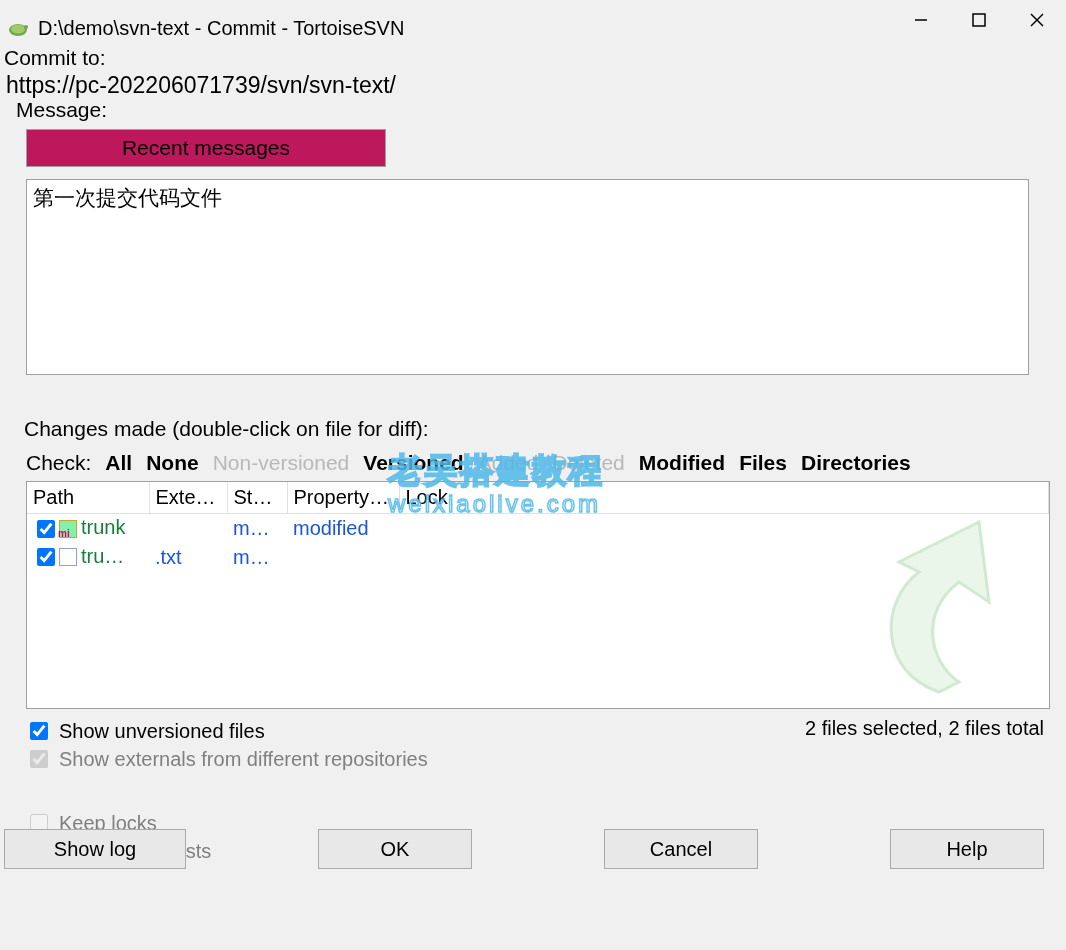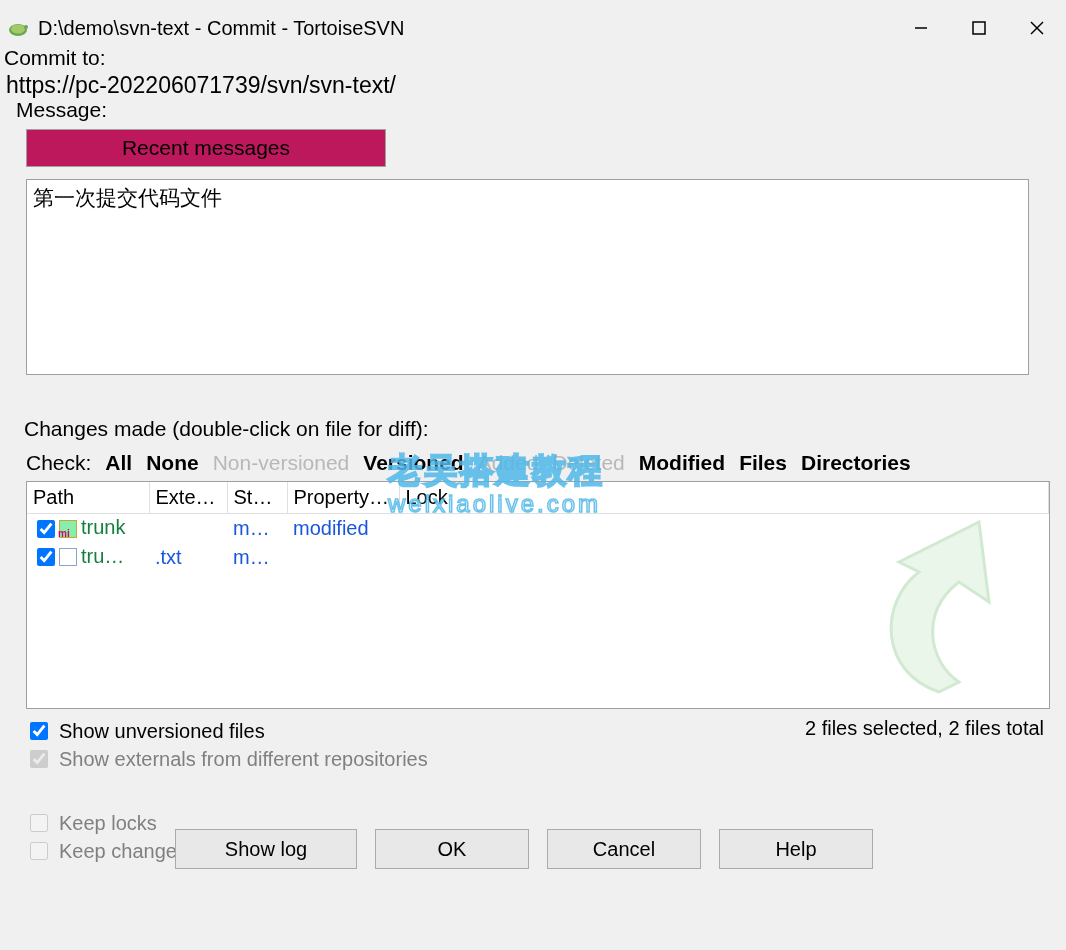--- a/index.html
+++ b/index.html
@@ -1,18 +1,18 @@
 <!DOCTYPE html>
 <html><head>
 <meta charset="utf-8">
 <style>
   * { box-sizing: border-box; font-family: "Segoe UI", Tahoma, sans-serif; }
   body { margin: 0; width: 1066px; height: 950px; background: #f0f0f0; overflow: hidden; font-size: 20px; color: #000; }
   
-  .titlebar { height: 40px; display: flex; align-items: center; padding: 16px 0 0 6px; }
+  .titlebar { height: 40px; display: flex; align-items: flex-end; padding: 16px 0 0 6px; }
   .titlebar .app-icon { width: 24px; height: 24px; margin-right: 8px; display: inline-flex; }
   .titlebar .title-text { flex: 1; font-size: 20px; color: #000; }
   .titlebar .win-btn { width: 58px; height: 40px; display: flex; align-items: center; justify-content: center; font-size: 18px; color: #000; }
   
   .content { padding: 6px 6px 6px 4px; }
   
   .commit-label { font-size: 21px; margin-bottom: 2px; }
   .commit-url { font-size: 23px; font-weight: normal; margin-bottom: 14px; padding-left: 2px;}
   
   .group-msg { position: relative; padding: 16px 10px 10px 22px; margin-right: 6px;}
@@ -36,21 +36,21 @@
   .file-icon { display:inline-block; width:18px; height:18px; vertical-align: middle; background:#86efac; border:1px solid #c9a62d; margin-right:4px; position:relative;}
   .file-icon.txt { background:#fff; border:1px solid #8aa5c9;}
   .file-icon .mi { position:absolute; bottom:-2px; left:-2px; font-size:10px; color:#d06; font-weight:bold;}
   .svn-arrow { position:absolute; right:10px; top:20px; opacity:0.5;}
   
   .summary-row { display:flex; justify-content: space-between; padding: 8px 16px 0 22px; font-size:20px;}
   .chk-line { display:flex; align-items:center; gap:8px; font-size:20px; padding: 2px 0 2px 22px;}
   .chk-line input { width:18px; height:18px;}
   .chk-line.disabled { color:#808080;}
   
-  .buttons { display:flex; gap:18px; justify-content:center; padding: 26px 16px 0 0; }
+  .buttons { display:flex; gap:18px; justify-content:space-between; padding: 26px 16px 0 0; }
   .buttons .btn { width: 154px; height: 40px; font-size: 20px; border: 1px solid #aaa; background:#e8e8e8; cursor:default;}
   .buttons .wide { width: 182px;}
   .bottom-area { position:relative; padding-top:36px;}
   
   
   .watermark { position:absolute; top:448px; left:388px; pointer-events:none; opacity:0.85;}
   .watermark .line1 { font-size:34px; font-weight:bold; color:#fff; -webkit-text-stroke:2px #4fb8e8; letter-spacing:2px;}
   .watermark .line2 { font-size:24px; font-weight:normal; color:#fff; -webkit-text-stroke:1.5px #4fb8e8; letter-spacing:3px; margin-top:-4px;}
 </style>
 </head>

